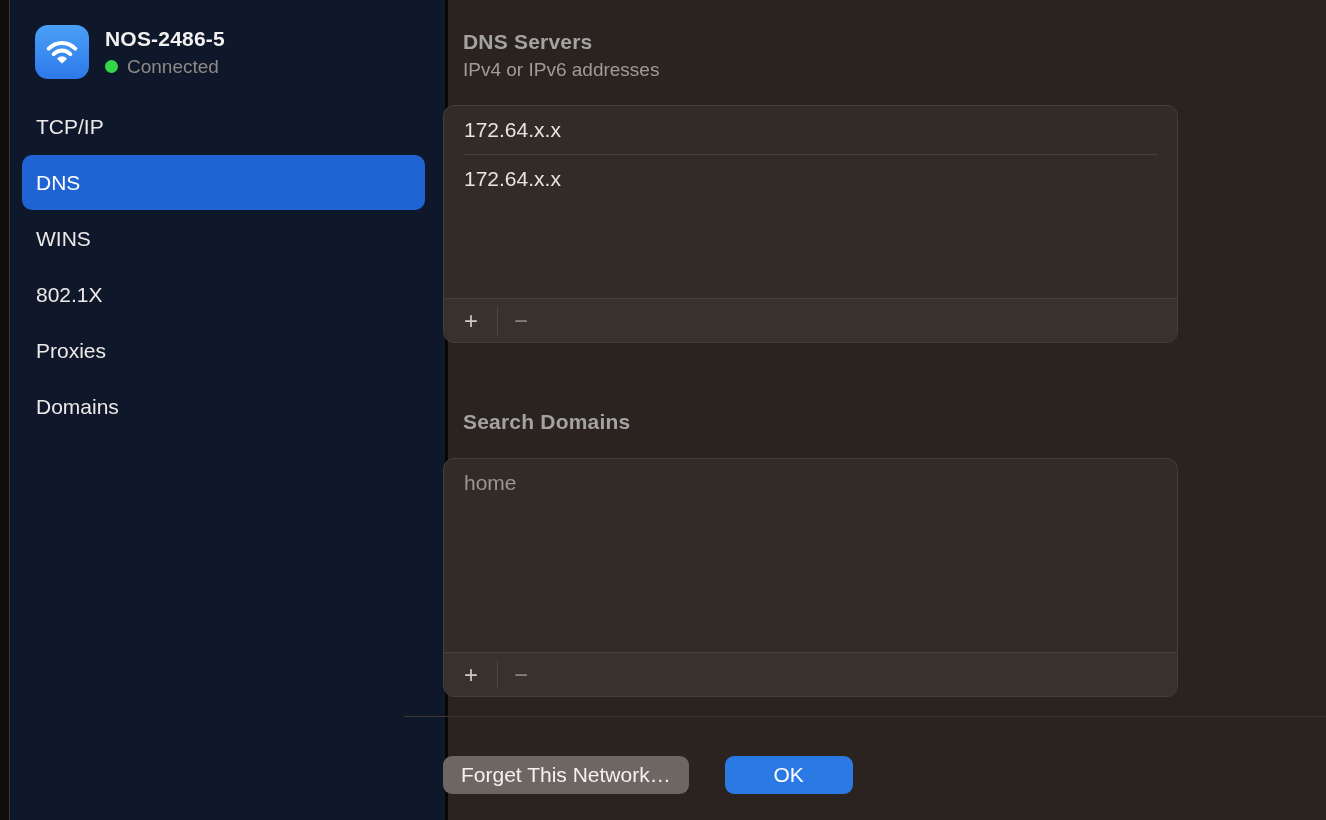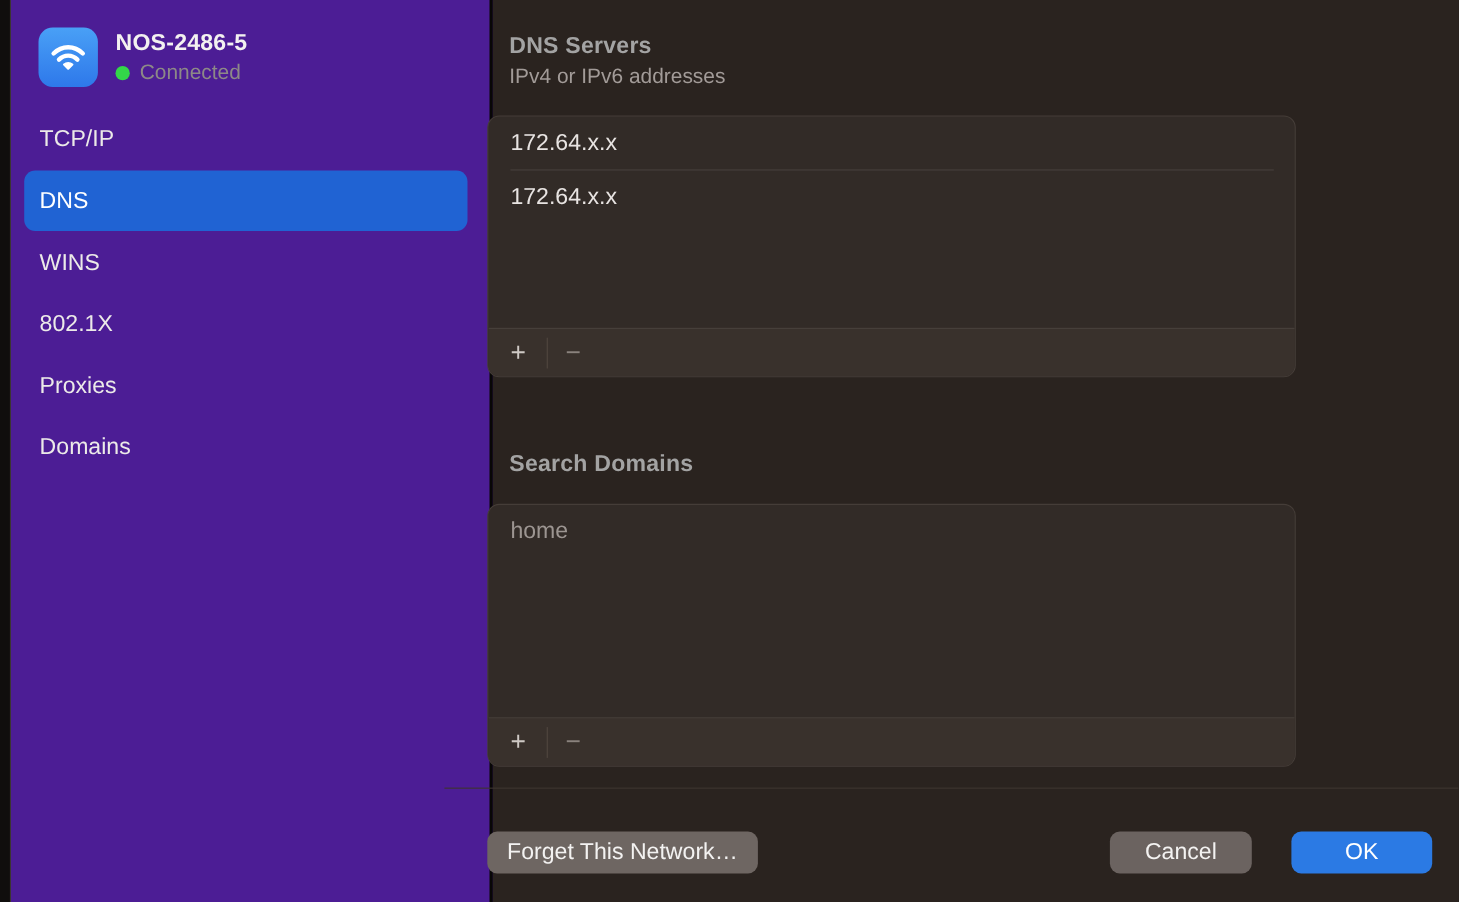--- a/index.html
+++ b/index.html
@@ -14,21 +14,21 @@
 
   
   .edge-strip {
     position: absolute; left: 0; top: 0; width: 10px; height: 100%;
     background: #100e0d; border-right: 1px solid #3b3532;
   }
 
   
   .sidebar {
     position: absolute; left: 10px; top: 0; width: 438px; height: 100%;
-    background: #4c1d95; border-right: 3px solid #080706;
+    background: #0f172a; border-right: 3px solid #080706;
   }
   .net-header {
     position: absolute; left: 25px; top: 25px; display: flex; align-items: center;
   }
   .wifi-badge {
     width: 54px; height: 54px; border-radius: 13px; flex: 0 0 54px;
     background: linear-gradient(180deg, #49a0f6 0%, #2e78ea 100%);
     display: flex; align-items: center; justify-content: center;
   }
   .wifi-badge svg { width: 38px; height: 38px; }
@@ -182,18 +182,17 @@
         <button class="pm-btn">+</button>
         <span class="pm-divider"></span>
         <button class="pm-btn minus">−</button>
       </div>
     </div>
 
     <div class="panel-divider"></div>
 
     <div class="actions">
       <button class="btn btn-forget">Forget This Network…</button>
-      <button class="btn btn-cancel">Cancel</button>
       <button class="btn btn-ok">OK</button>
     </div>
 
   </div>
 </div>
 
 </body></html>

